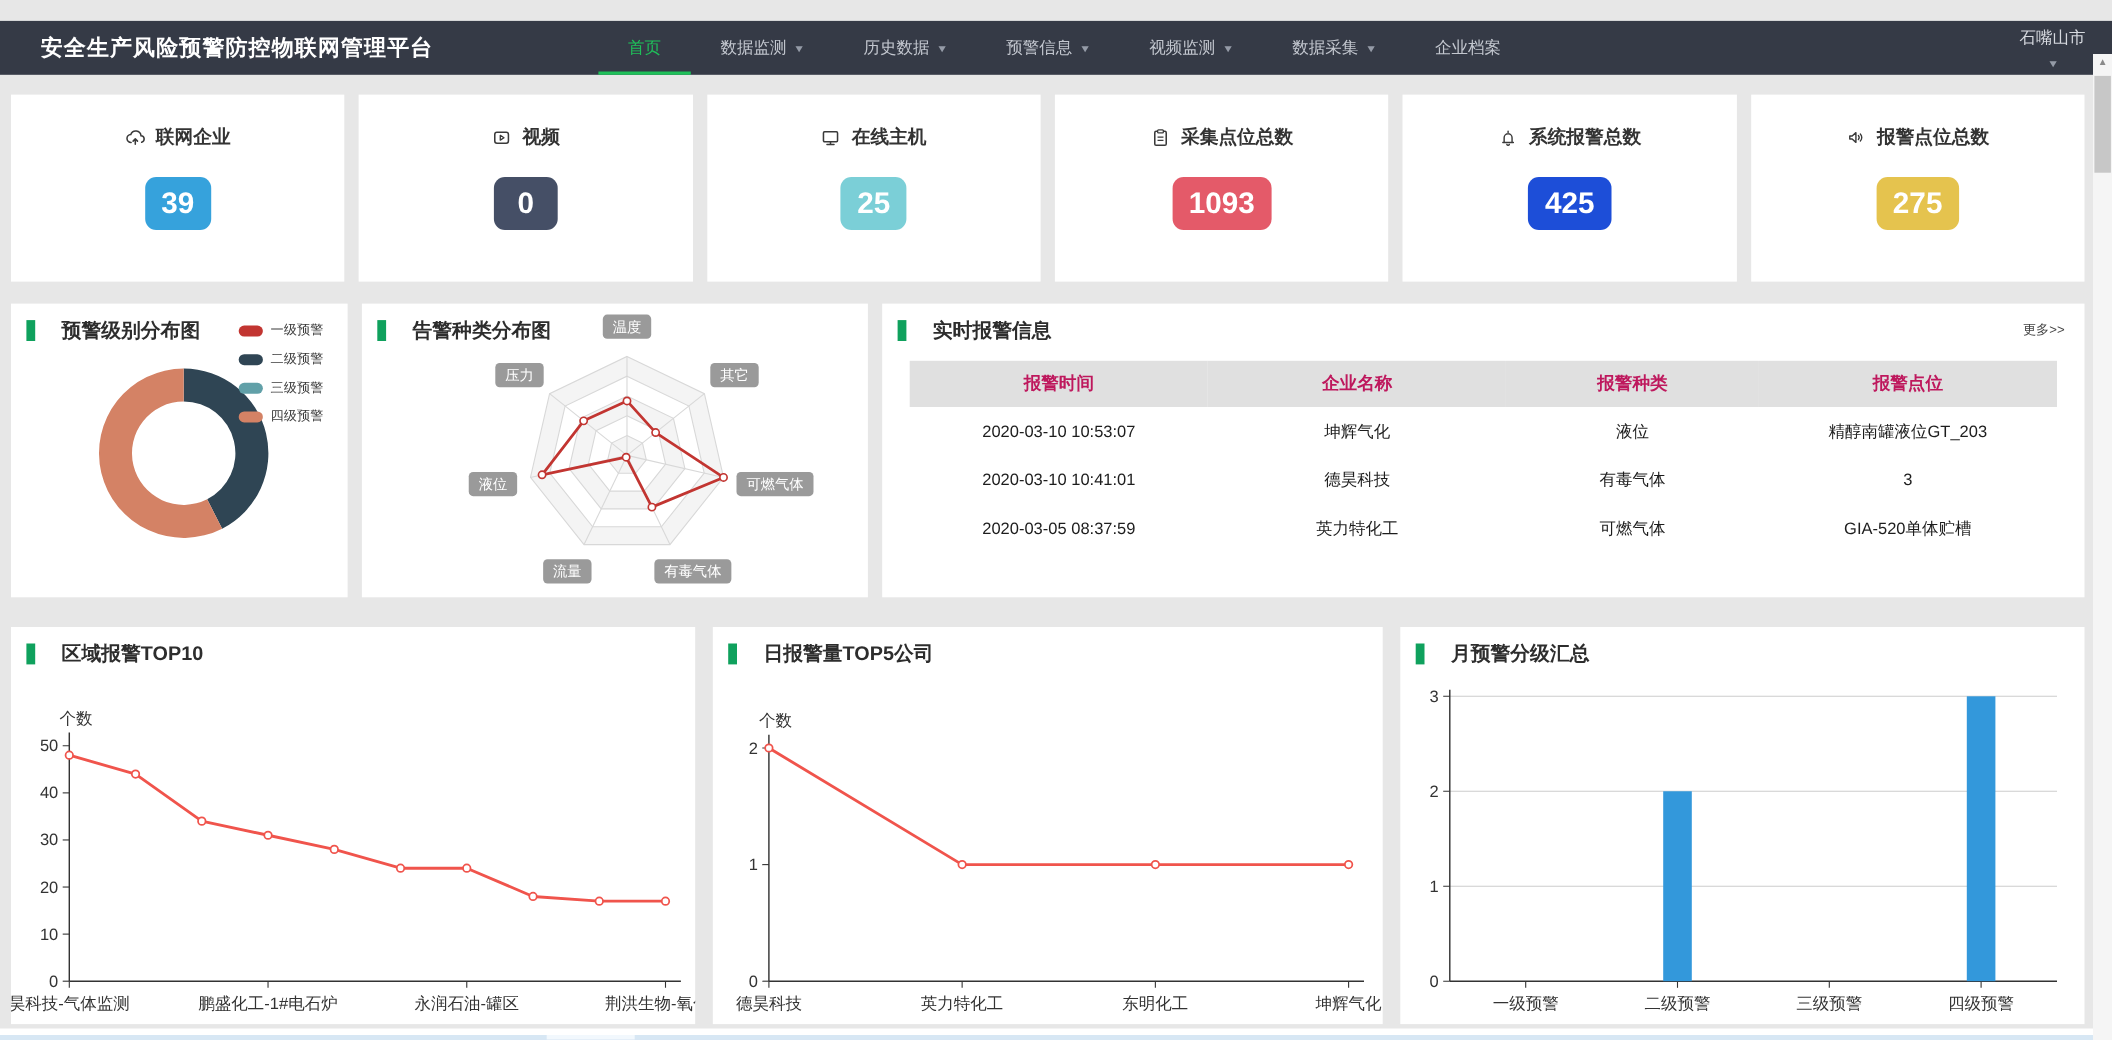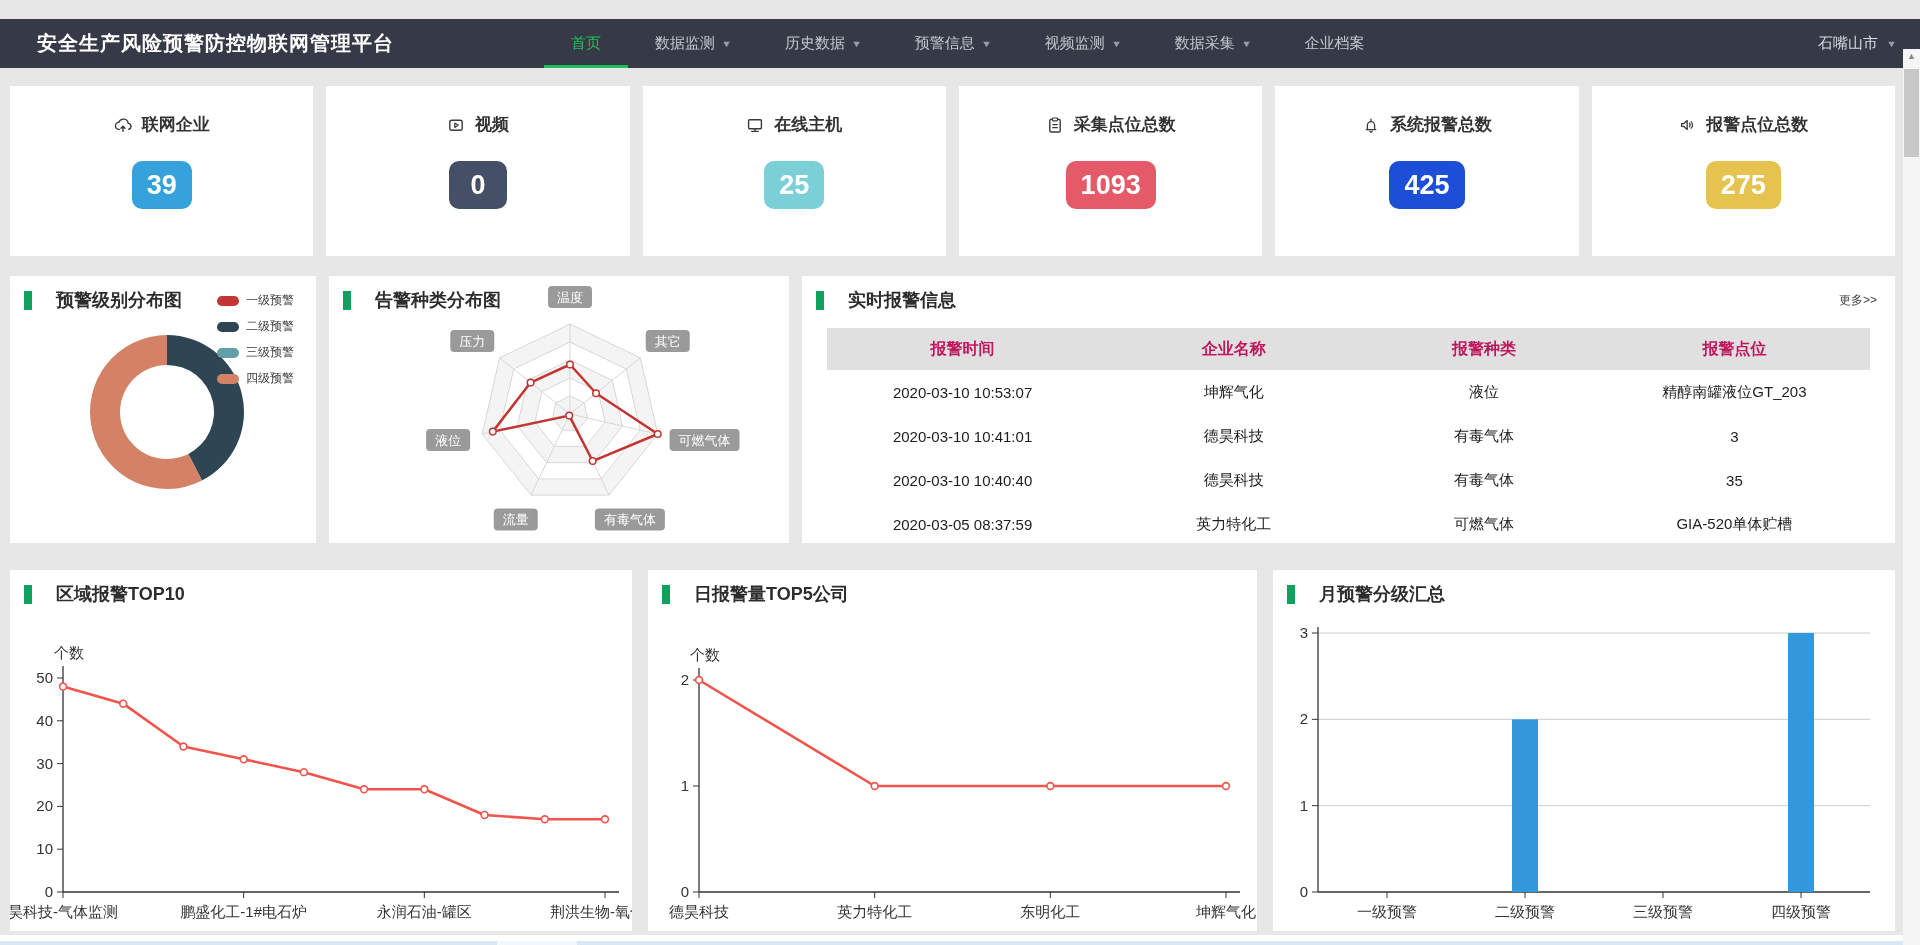--- a/index.html
+++ b/index.html
@@ -9,21 +9,21 @@
   
   .nav { height:49px; background:#353a46; display:flex; align-items:center;
          padding:0 24px 0 37px; position:relative; z-index:5;margin-top:19px; }
   .nav-title { font-size:20px; font-weight:bold; color:#ffffff; letter-spacing:1px; white-space:nowrap; }
   .nav-items { display:flex; height:100%; margin-left:150px; }
   .nav-item { display:flex; align-items:center; gap:7px; padding:0 27px;
               color:#c3c7cf; font-size:15px; cursor:pointer; white-space:nowrap; }
   .nav-item .caret { font-size:9px; color:#959ba7; transform:scaleX(1.25); }
   .nav-item.active { color:var(--green); border-bottom:3px solid var(--green); padding-top:3px; font-weight:normal; }
   .nav-region { margin-left:auto; display:flex; align-items:center; gap:9px;
-                color:#d6d9df; font-size:15px; cursor:pointer; }
+                color:#d6d9df; font-size:15px; cursor:pointer;flex-direction:column; }
   .nav-region .caret { font-size:9px; color:#959ba7; transform:scaleX(1.25); }
   :root { --green:#1fc05a; --tbar:#0fa15d; }
 
   
   .content { padding:18px 25px 0 10px; }
   .stats-row { display:flex; gap:13px; height:170px; }
   .stat-card { flex:1; background:#fff; display:flex; flex-direction:column; align-items:center; padding-top:27px; }
   .stat-head { display:flex; align-items:center; gap:10px; font-size:17px; font-weight:bold; color:#333; }
   .stat-head svg { display:block; }
   .stat-badge { margin-top:25px; min-width:58px; padding:0 15px; height:48px; border-radius:10px;
@@ -263,26 +263,20 @@
               <td>液位</td>
               <td>精醇南罐液位GT_203</td>
             </tr>
             <tr>
               <td>2020-03-10 10:41:01</td>
               <td>德昊科技</td>
               <td>有毒气体</td>
               <td>3</td>
             </tr>
             <tr>
-              <td>2020-03-10 10:40:40</td>
-              <td>德昊科技</td>
-              <td>有毒气体</td>
-              <td>35</td>
-            </tr>
-            <tr>
               <td>2020-03-05 08:37:59</td>
               <td>英力特化工</td>
               <td>可燃气体</td>
               <td>GIA-520单体贮槽</td>
             </tr>
           </tbody>
       </table>
     </div>
   </div>
 

